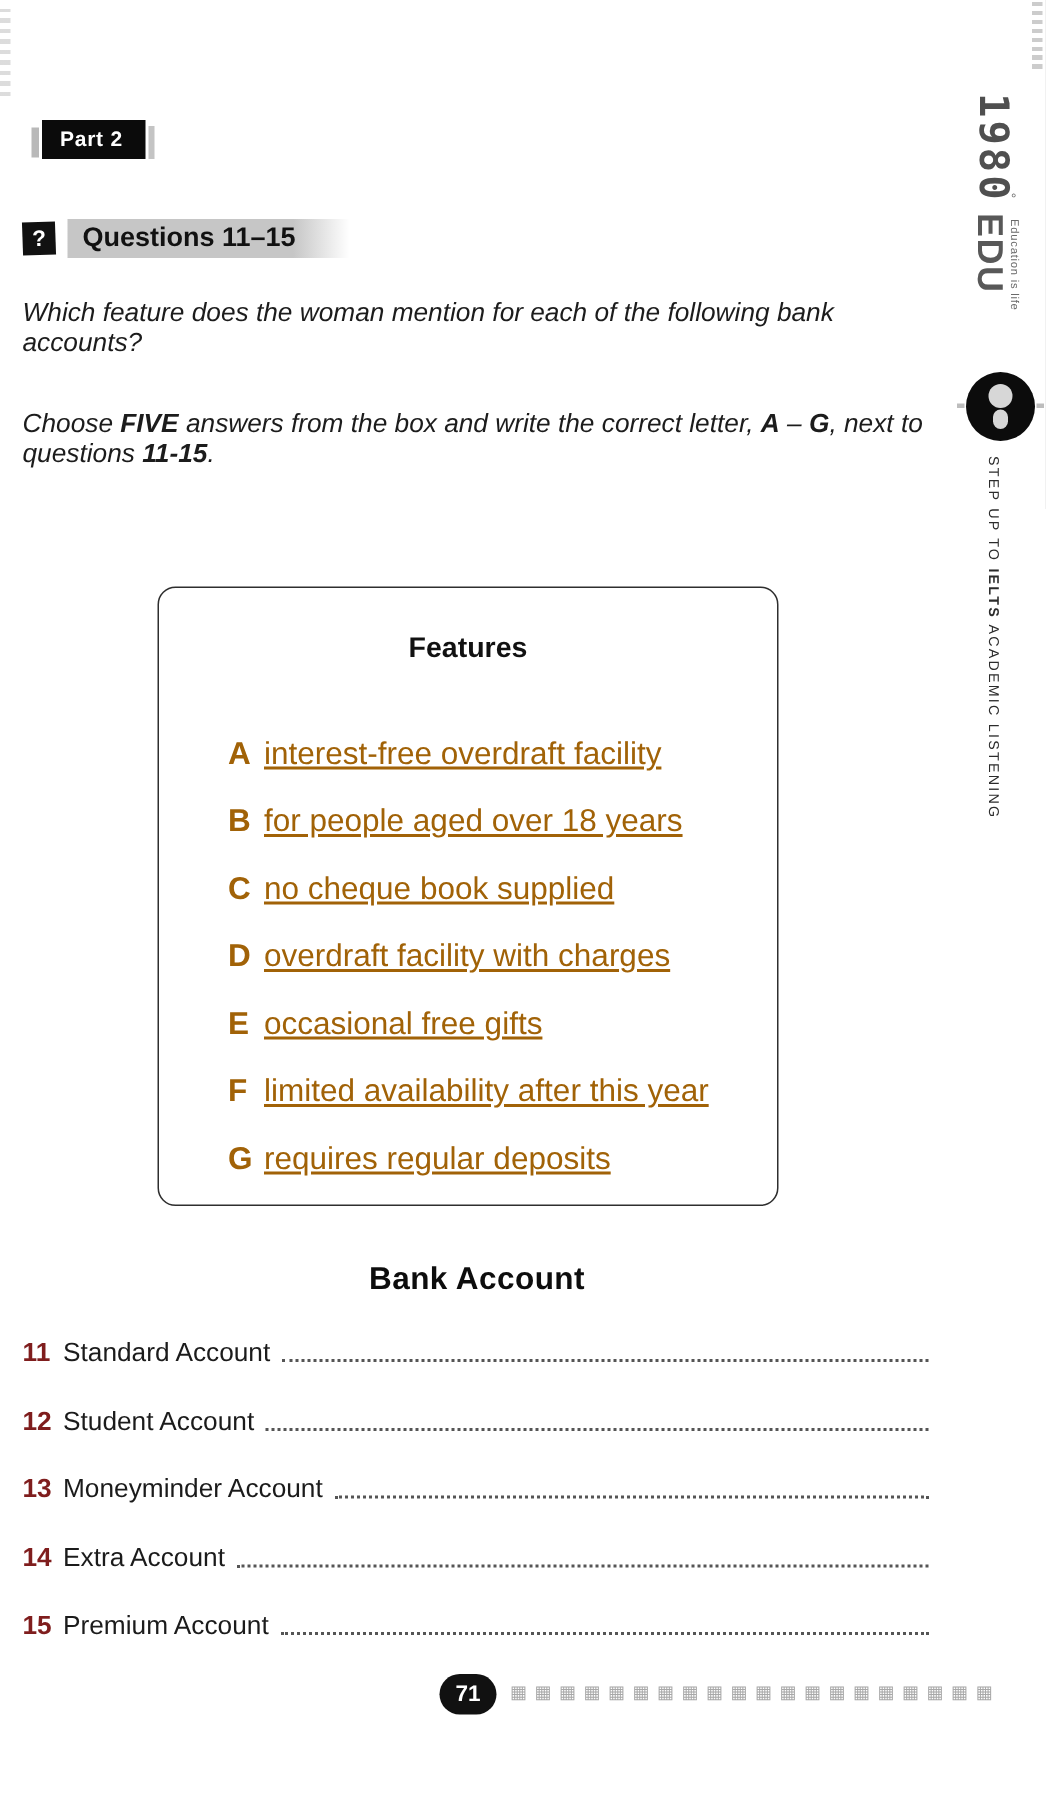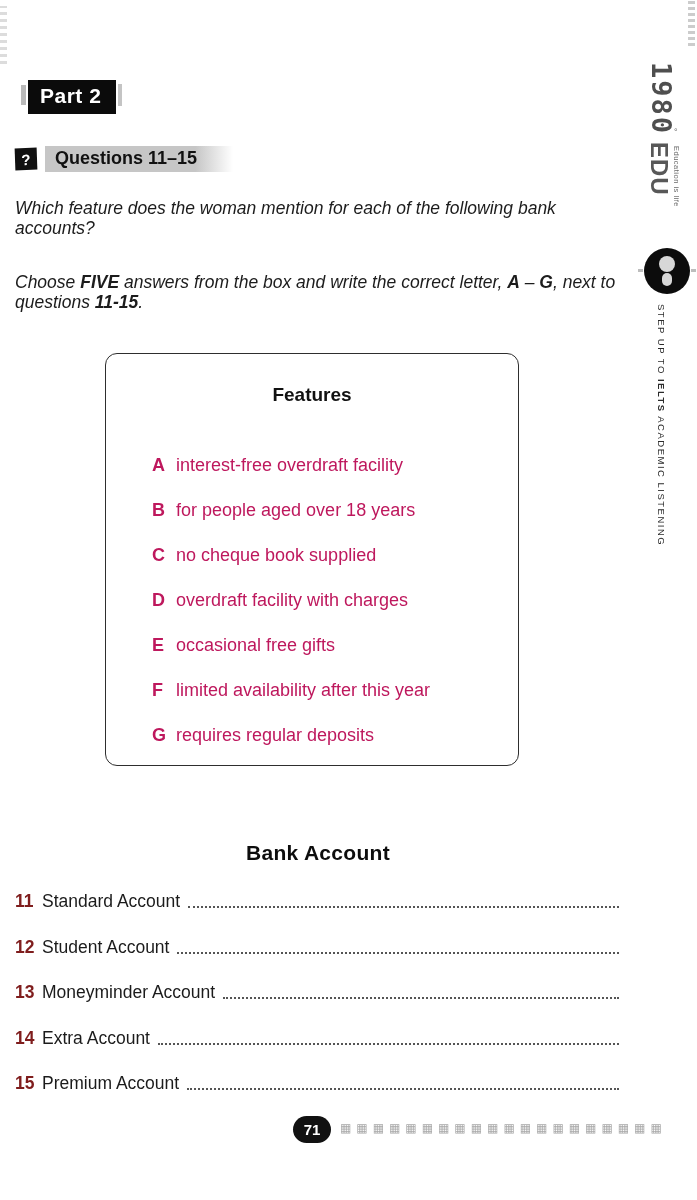--- a/index.html
+++ b/index.html
@@ -16,21 +16,21 @@
   
   .artifact-tl { position:absolute; left:0; top:6px; width:7px; height:58px;
     background: repeating-linear-gradient(0deg,#d6d6d6 0 3px, transparent 3px 7px); opacity:.85; }
   .artifact-tr { position:absolute; right:2px; top:0; width:7px; height:46px;
     background: repeating-linear-gradient(0deg,#cccccc 0 3px, transparent 3px 6px); }
 
   
   .part-badge {
     position:absolute; left:28px; top:80px;
     background:#0b0b0b; color:#fff;
-    font-size:21px; font-weight:bold; letter-spacing:.5px;
+    font-size:14px; font-weight:bold; letter-spacing:.5px;
     padding:4px 15px 6px 12px;
     text-align:right;
   }
   .part-badge::before { content:""; position:absolute; left:-7px; top:5px; width:5px; height:20px; background:#b9b9b9; }
   .part-badge::after  { content:""; position:absolute; right:-6px; top:4px; width:4px; height:22px; background:#c4c4c4; }
 
   
   .q-row { position:absolute; left:15px; top:146px; display:flex; align-items:center; gap:8px; }
   .q-icon {
     width:22px; height:22px; background:#111; color:#fff;
@@ -46,26 +46,26 @@
 
   
   .inst { position:absolute; left:15px; width:614px; font-style:italic;
     font-size:17.5px; line-height:20px; color:#1c1c1c; }
   .i1 { top:198px; }
   .i2 { top:272px; }
   .b  { font-weight:bold; }
 
   
   .features-box {
-    position:absolute; left:105px; top:353px; width:414px; height:413px;
+    position:absolute; left:105px; top:391px; width:414px; height:413px;
     border:1.5px solid #2e2e2e; border-radius:12px; background:#fff;
   }
   .features-title { text-align:center; font-weight:bold; font-size:19px; color:#111; margin-top:30px; }
   .features-list { list-style:none; margin:48px 0 0 0; padding:0 10px 0 46px; }
-  .features-list li { font-size:18px; color:#be185d; line-height:22px; margin-bottom:23px; white-space:nowrap; }
+  .features-list li { font-size:21px; color:#a16207; line-height:22px; margin-bottom:23px; white-space:nowrap;text-decoration:underline; }
   .f-letter { font-weight:bold; display:inline-block; width:24px; }
 
   
   .bank-title { position:absolute; left:15px; top:841px; width:606px;
     text-align:center; font-size:21px; font-weight:bold; color:#0d0d0d; letter-spacing:.3px; }
   .bank-list { position:absolute; left:15px; top:886px; width:606px; }
   .bank-row { display:flex; align-items:flex-end; height:26px; margin-bottom:19.5px; font-size:17.5px; }
   .b-num { font-weight:bold; color:#7f1d1d; width:27px; flex:0 0 auto; }
   .b-label { color:#1b1b1b; white-space:nowrap; }
   .leader { flex:1; border-bottom:2px dotted #555; margin:0 2px 4px 8px; }

